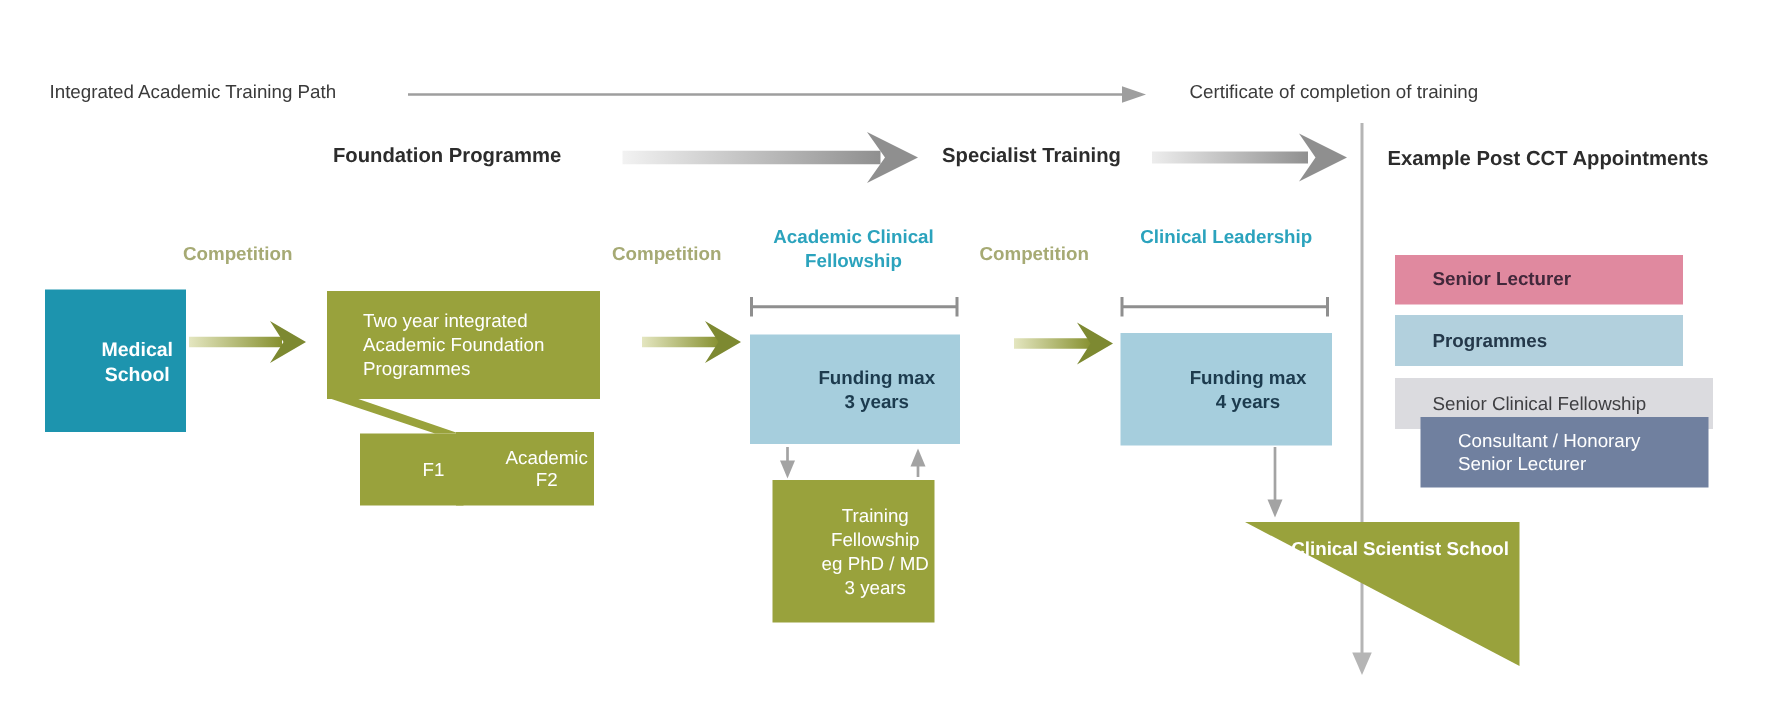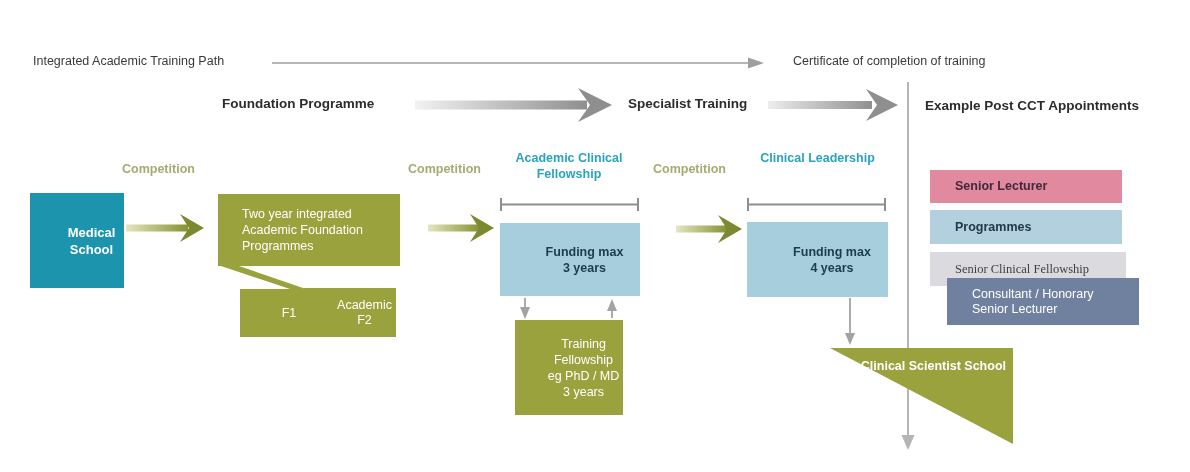--- a/index.html
+++ b/index.html
@@ -163,20 +163,20 @@
     <span>Clinical Scientist</span>
     <span>School</span>
   </div>
 
   <div class="abs appt appt-0" style="left:930px;top:170px;width:192px;height:33px;">
     <span>Senior Lecturer</span>
   </div>
   <div class="abs appt appt-1" style="left:930px;top:210px;width:192px;height:34px;">
     <span>Programmes</span>
   </div>
-  <div class="abs appt appt-2" style="left:930px;top:252px;width:196px;height:34px;font-family:Liberation Serif, serif;">
+  <div class="abs appt appt-2" style="left:930px;top:252px;width:212px;height:34px;">
     <span>Senior Clinical Fellowship</span>
   </div>
   <div class="abs appt appt-3" style="left:930px;top:278px;width:192px;height:47px;margin-left:17px;">
     <span>Consultant / Honorary Senior Lecturer</span>
   </div>
 
 </div>
 
 </body></html>

